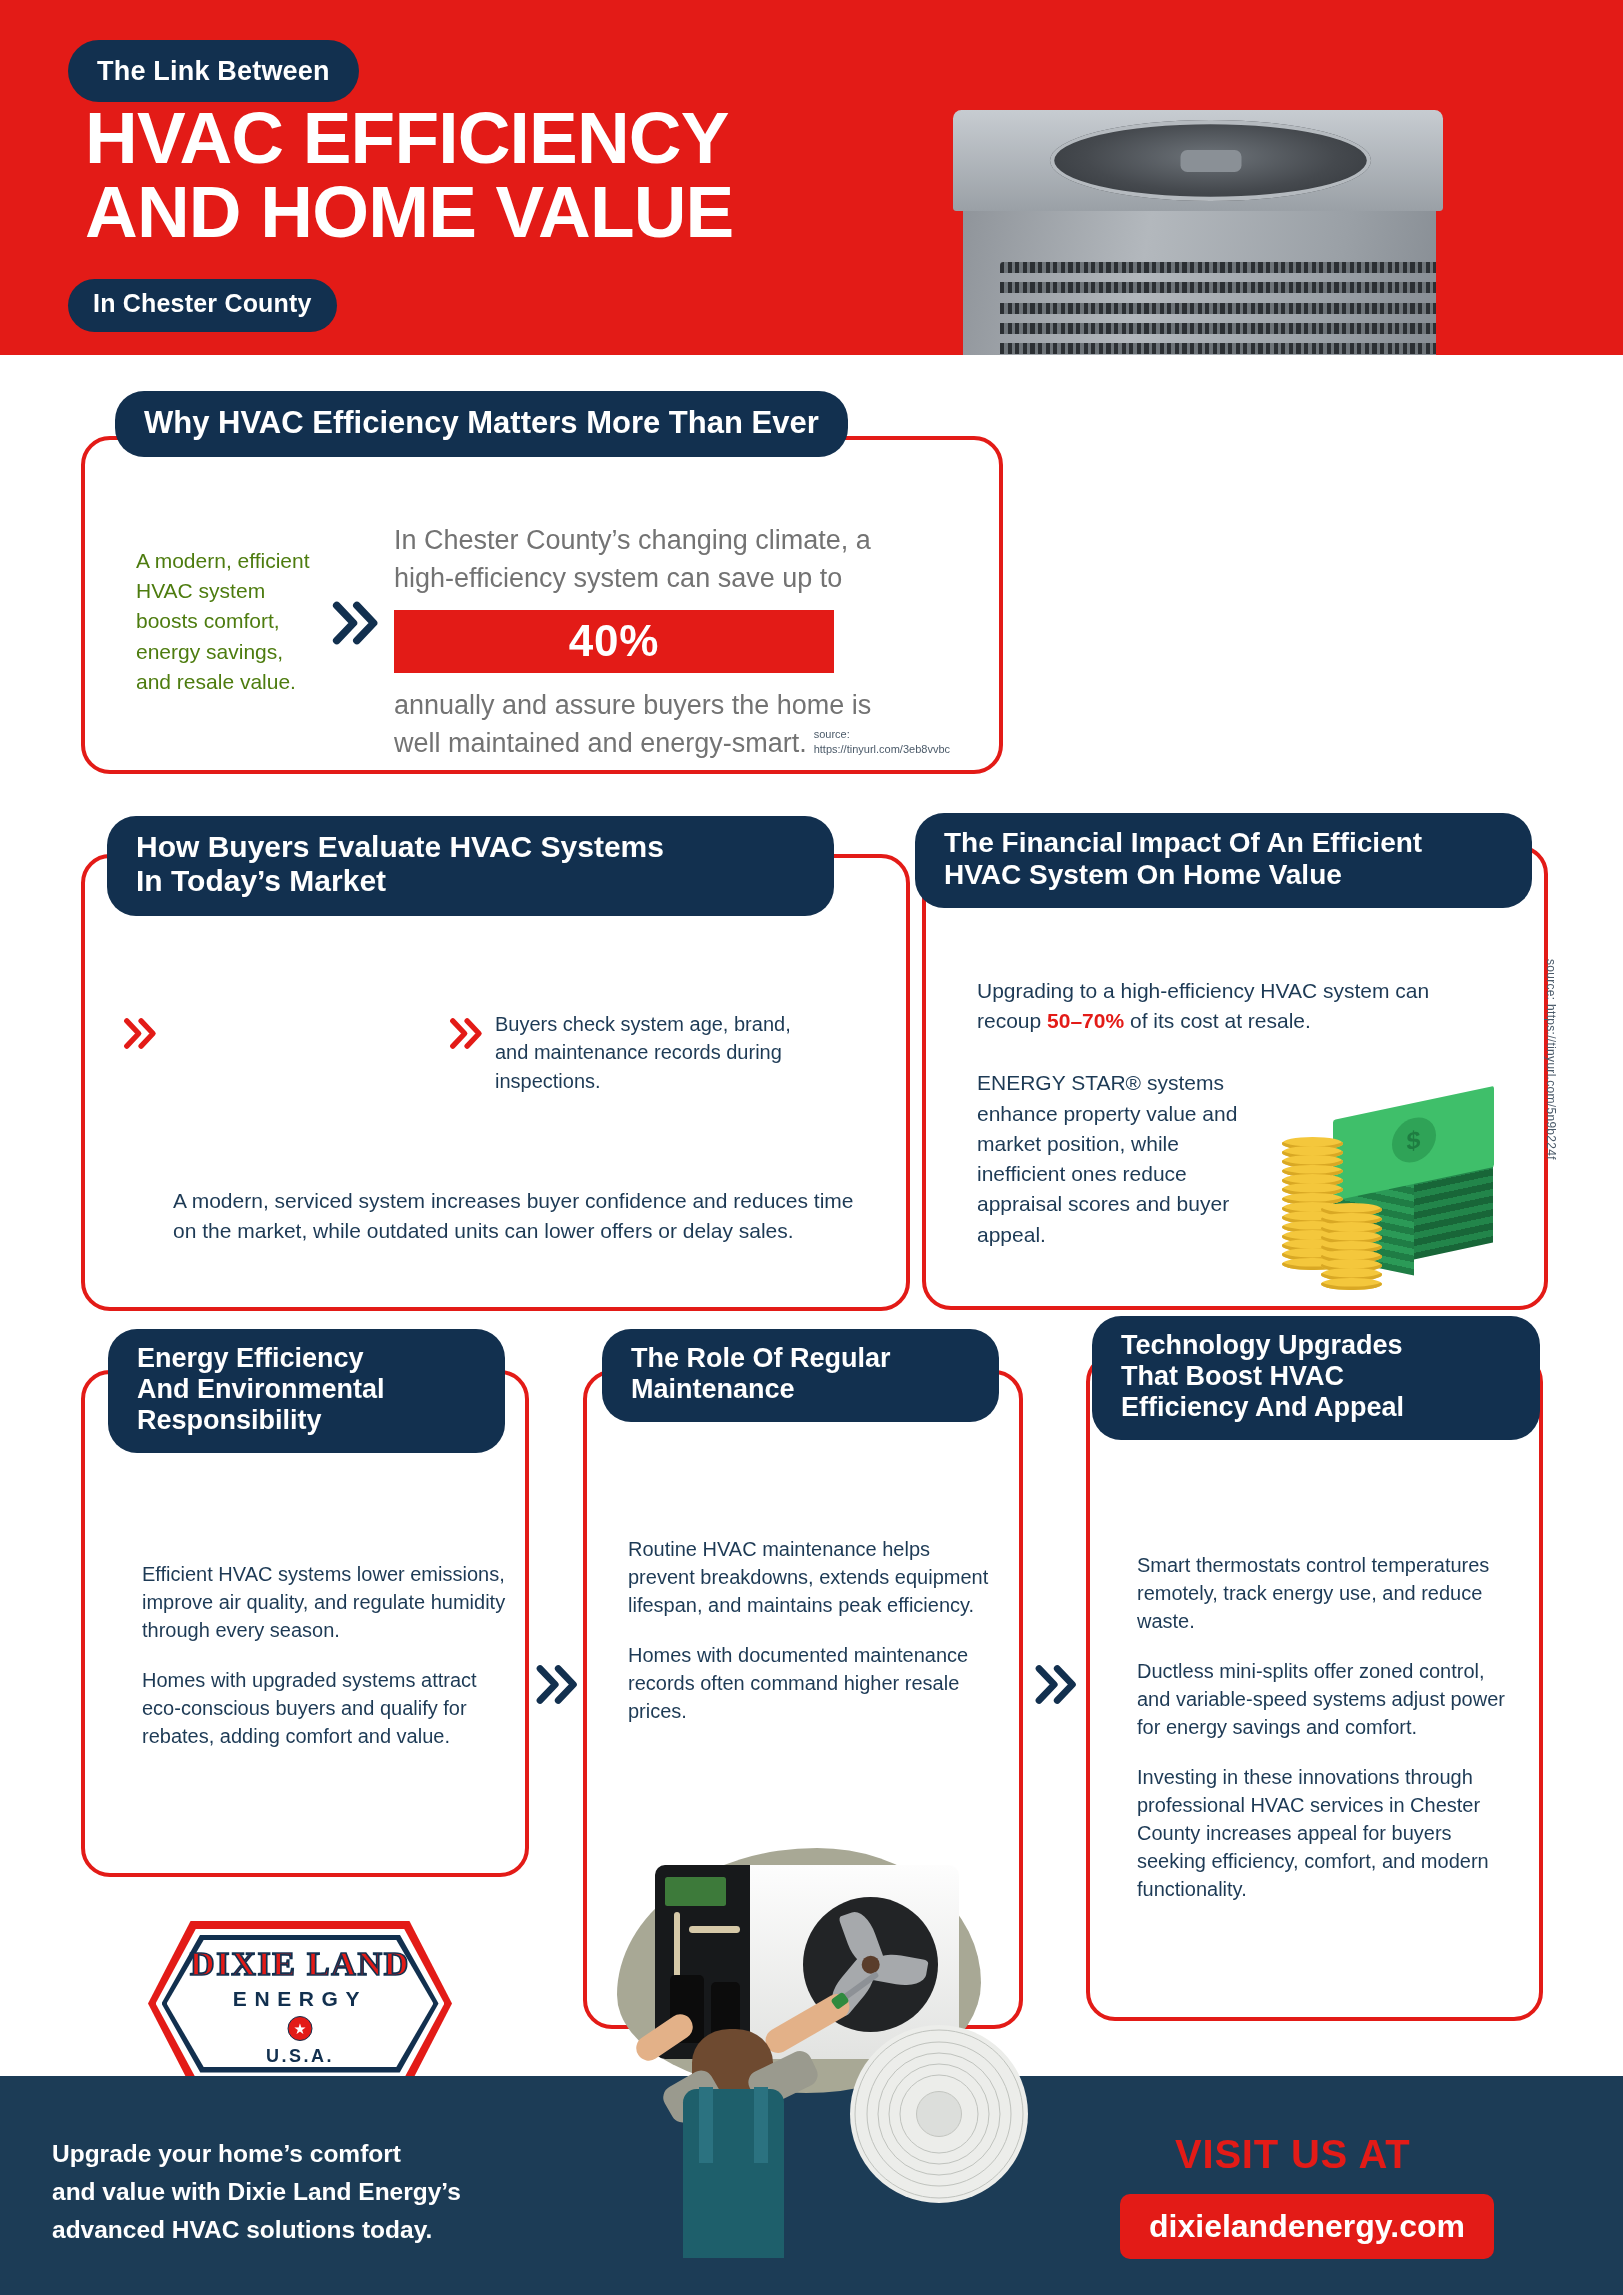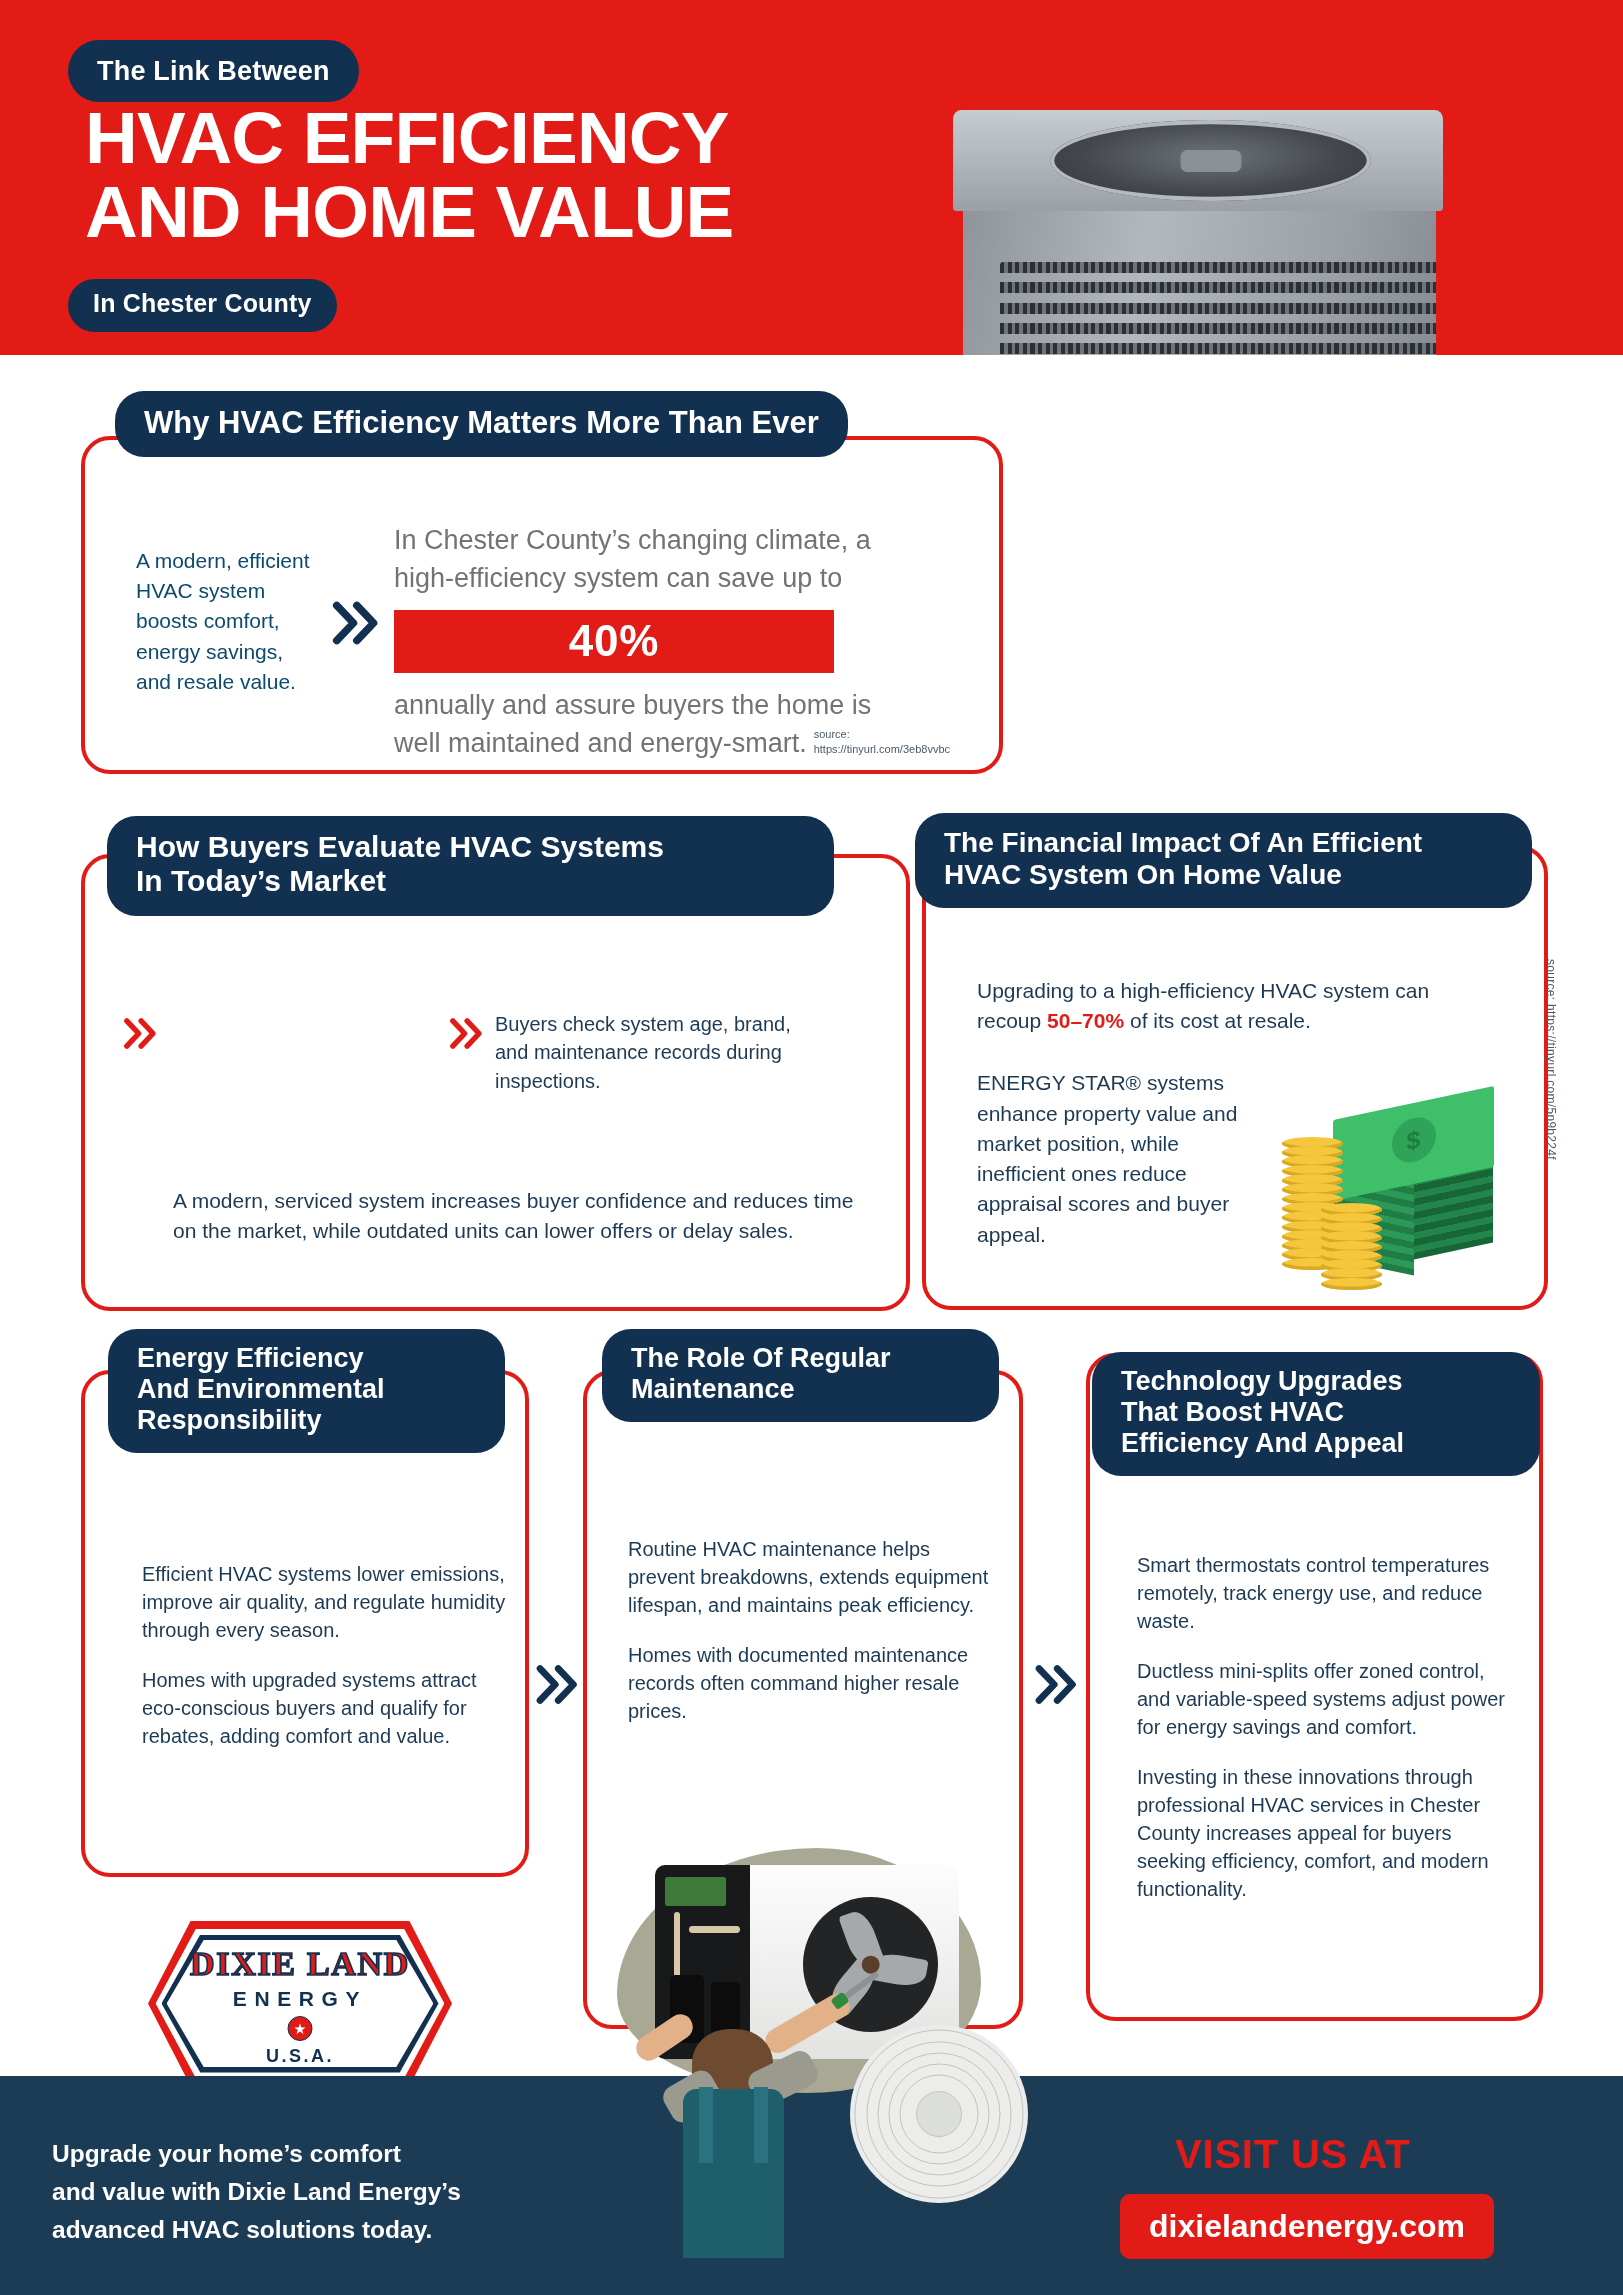--- a/index.html
+++ b/index.html
@@ -56,21 +56,21 @@
   .card-title {
     position:absolute; background:#12304F; color:#fff; font-weight:bold;
     border-radius:29px; padding:13.5px 29px 17px 29px; line-height:1.16;
     z-index:5;
   }
 
   
   #card1 { left:81px; top:436px; width:922px; height:338px; }
   #card1-title { left:115px; top:391px; font-size:31px; }
   .c1-inner { position:absolute; left:51px; top:81px; width:854px; display:flex; align-items:flex-start;}
-  .c1-left { width:182px; font-size:21px; line-height:1.44; color:#0c4a6e; padding-top:25px;}
+  .c1-left { width:182px; font-size:21px; line-height:1.44; color:#4d7c0f; padding-top:25px;}
   .c1-chev { width:76px; display:flex; justify-content:center; padding-top:76px;}
   .c1-right { width:507px; }
   .c1-right p { font-size:27px; line-height:1.42; color:#737373; }
   .stat-bar { margin:12px 0 13.5px 0; background:#E31B17; width:440px; height:63px;
     display:flex; align-items:center; justify-content:center; }
   .stat-bar span { color:#fff; font-size:44px; font-weight:bold; letter-spacing:0.8px; }
   .source-small { position:absolute; right:49px; bottom:13.5px; text-align:left;
     font-size:11px; line-height:1.35; color:#4b5a69; }
 
   
@@ -108,21 +108,21 @@
   .coin-col { position:absolute; bottom:0; width:61px;}
   .coin { width:61px; height:12.7px; border-radius:50%; background:#f4c73c;
     box-shadow: inset 0 -3.4px 0 #d9a824; margin-top:-3.4px;}
 
   
   #card4 { left:81px; top:1370px; width:448px; height:507px; }
   #card4-title { left:108px; top:1329px; font-size:27px; width:397px;}
   #card5 { left:583px; top:1370px; width:440px; height:659px; }
   #card5-title { left:602px; top:1329px; font-size:27px; width:397px;}
   #card6 { left:1086px; top:1353px; width:457px; height:668px; }
-  #card6-title { left:1092px; top:1316px; font-size:27px; width:448px;margin-top:36px;}
+  #card6-title { left:1092px; top:1316px; font-size:27px; width:448px;}
   .cb-body { position:absolute; left:41px; top:34px; width:372px; }
   .cb-body p { font-size:20px; line-height:1.40; color:#1d3a55; margin-bottom:22px; }
   #card4 .cb-body { top:186px;margin-left:16px; }
   #card5 .cb-body { top:161px; }
   #card6 .cb-body { top:194px; left:47px; width:380px;}
 
   .chev-between { position:absolute; }
   #chev-4-5 { left:534px; top:1661px; }
   #chev-5-6 { left:1033px; top:1661px; }
 

